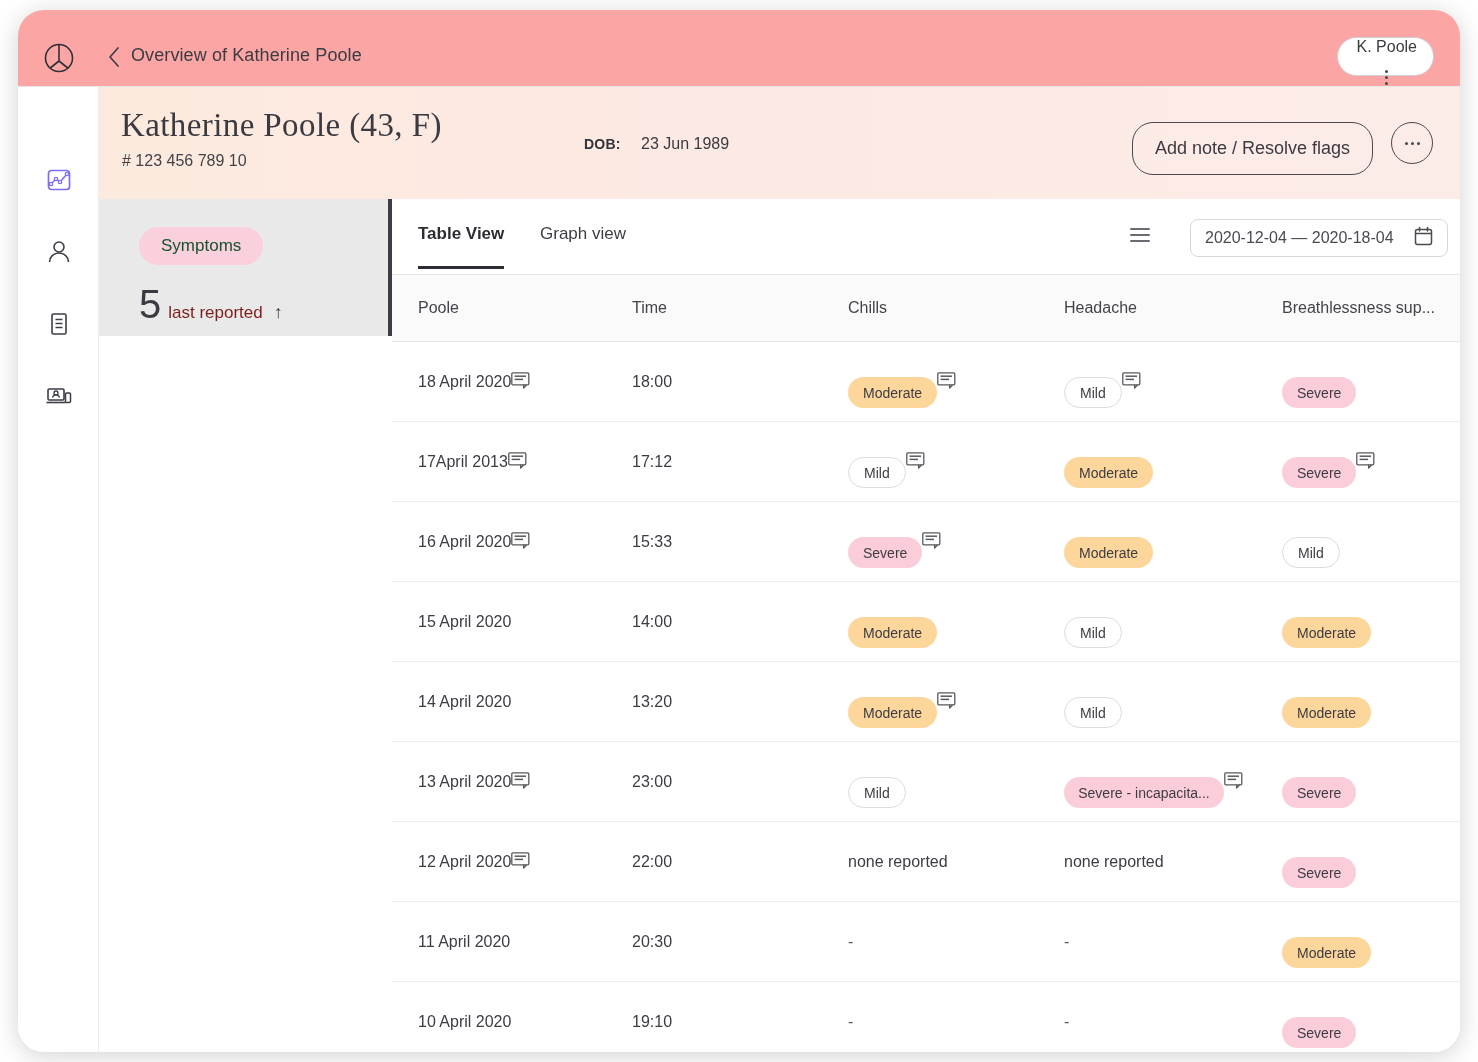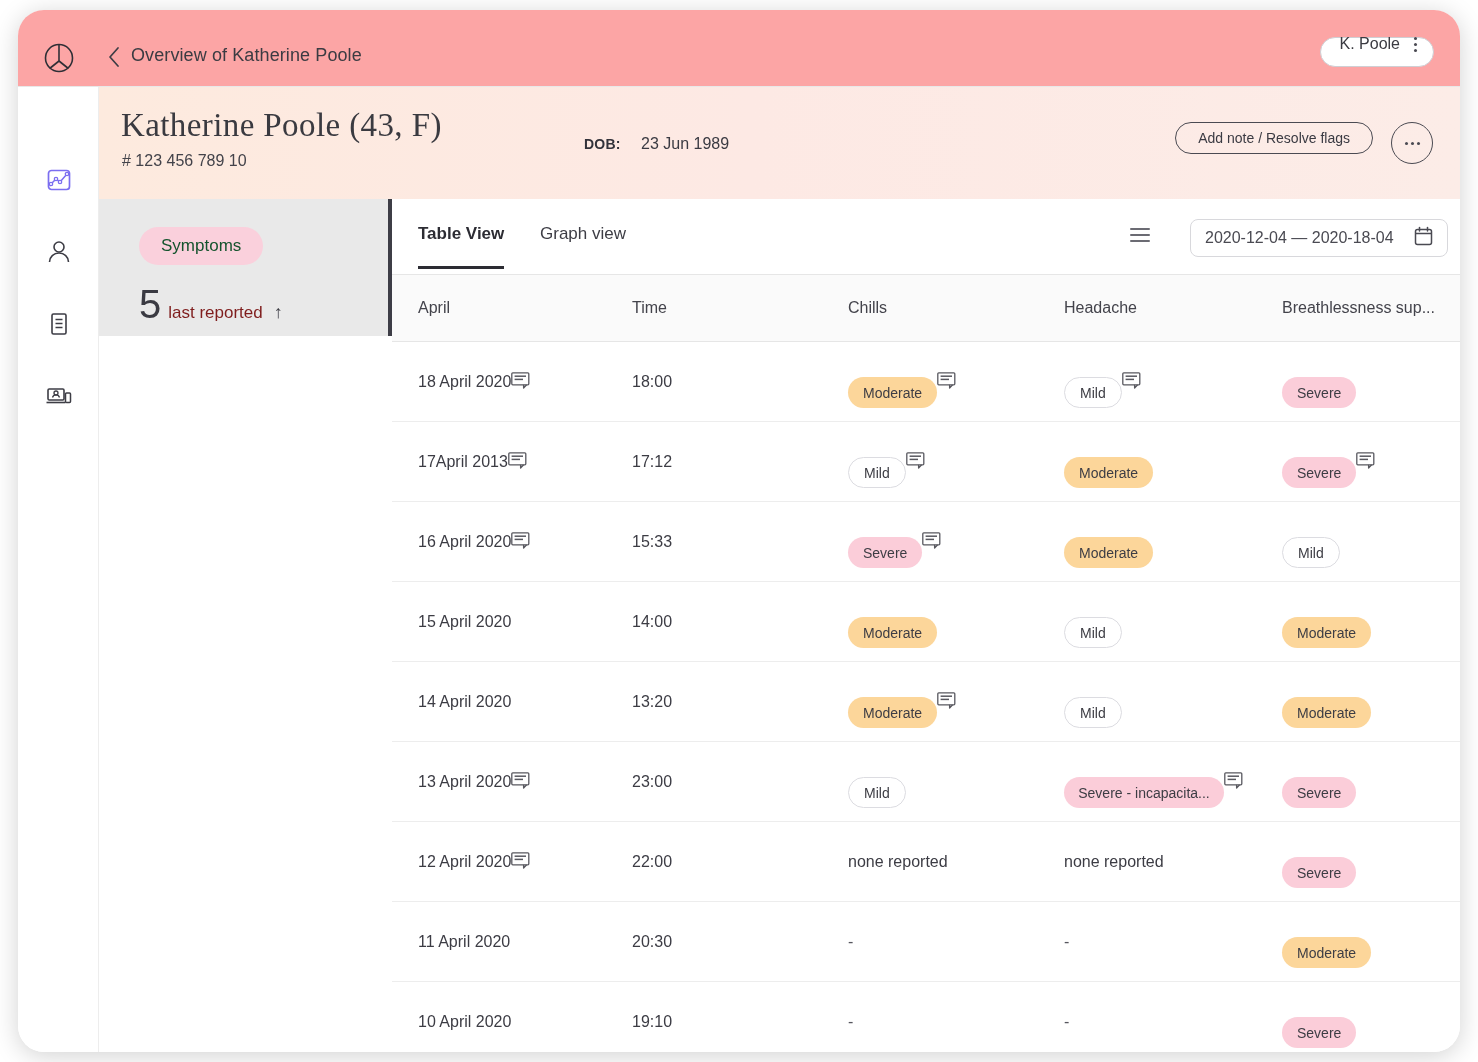--- a/index.html
+++ b/index.html
@@ -35,28 +35,29 @@
     width: 14px; height: 22px;
     cursor: pointer;
   }
   .page-title {
     position: absolute; left: 113px; top: 35px;
     font-size: 18px; color: #3b3b42; letter-spacing: .1px;
     white-space: nowrap;
   }
   .user-chip {
     position: absolute; right: 26px; top: 27px;
-    height: 30px;
+    height: 39px;
     border: 1px solid #cfcfd4;
     border-radius: 20px;
     display: flex; align-items: center;
     padding: 0 16px 16px 19px;
     gap: 14px;
     cursor: pointer;
     background: #fff;
+    flex-direction: column;
   }
   .user-chip .nm { font-size: 16px; color: #3b3b42; white-space: nowrap; }
   .kebab-v { display: flex; flex-direction: column; gap: 3px; }
   .kebab-v i { width: 3px; height: 3px; border-radius: 50%; background: #4a4a52; display: block; }
 
   
   .banner {
     position: absolute; left: 81px; top: 77px;
     width: 1361px; height: 112px;
     background: linear-gradient(90deg,#fdeade 0%,#fde9e4 48%,#fcece7 100%);
@@ -73,25 +74,25 @@
   .dob-label {
     position: absolute; left: 485px; top: 49px;
     font-size: 14px; font-weight: bold; color: #32323a; letter-spacing: .2px;
   }
   .dob-value {
     position: absolute; left: 542px; top: 48px;
     font-size: 16px; color: #3a3a42; white-space: nowrap;
   }
   .btn-addnote {
     position: absolute; right: 87px; top: 35px;
-    height: 32px;
+    height: 53px;
     border: 1px solid #4a4a52; border-radius: 21px;
     background: transparent;
     display: flex; align-items: center; padding: 0 22px;
-    font-size: 14px; color: #3a3a42; white-space: nowrap; cursor: pointer;
+    font-size: 18px; color: #3a3a42; white-space: nowrap; cursor: pointer;
   }
   .btn-more {
     position: absolute; right: 27px; top: 35px;
     width: 42px; height: 42px;
     border: 1px solid #4a4a52; border-radius: 50%;
     display: flex; align-items: center; justify-content: center;
     gap: 3px; cursor: pointer; background: transparent;
   }
   .btn-more i { width: 3px; height: 3px; border-radius: 50%; background: #4a4a52; display: block; }
 
@@ -344,21 +345,21 @@
             <rect x="1.5" y="3.5" width="16" height="15" rx="2" fill="none" stroke="#4a4a52" stroke-width="1.5"></rect>
             <line x1="5.5" y1="1.5" x2="5.5" y2="5" stroke="#4a4a52" stroke-width="1.5" stroke-linecap="round"></line>
             <line x1="13.5" y1="1.5" x2="13.5" y2="5" stroke="#4a4a52" stroke-width="1.5" stroke-linecap="round"></line>
             <line x1="1.5" y1="7.5" x2="17.5" y2="7.5" stroke="#4a4a52" stroke-width="1.3"></line>
           </svg>
         </span>
       </div>
     </div>
 
     <div class="thead">
-      <div class="th col-date">April</div>
+      <div class="th col-date">Poole</div>
       <div class="th col-time">Time</div>
       <div class="th col-chills">Chills</div>
       <div class="th col-head">Headache</div>
       <div class="th col-breath">Breathlessness sup...</div>
     </div>
 
     <div class="tbody" id="tbody">
         <div class="trow">
           <div class="cell col-date">
             <span class="cell-text">18 April 2020</span>

